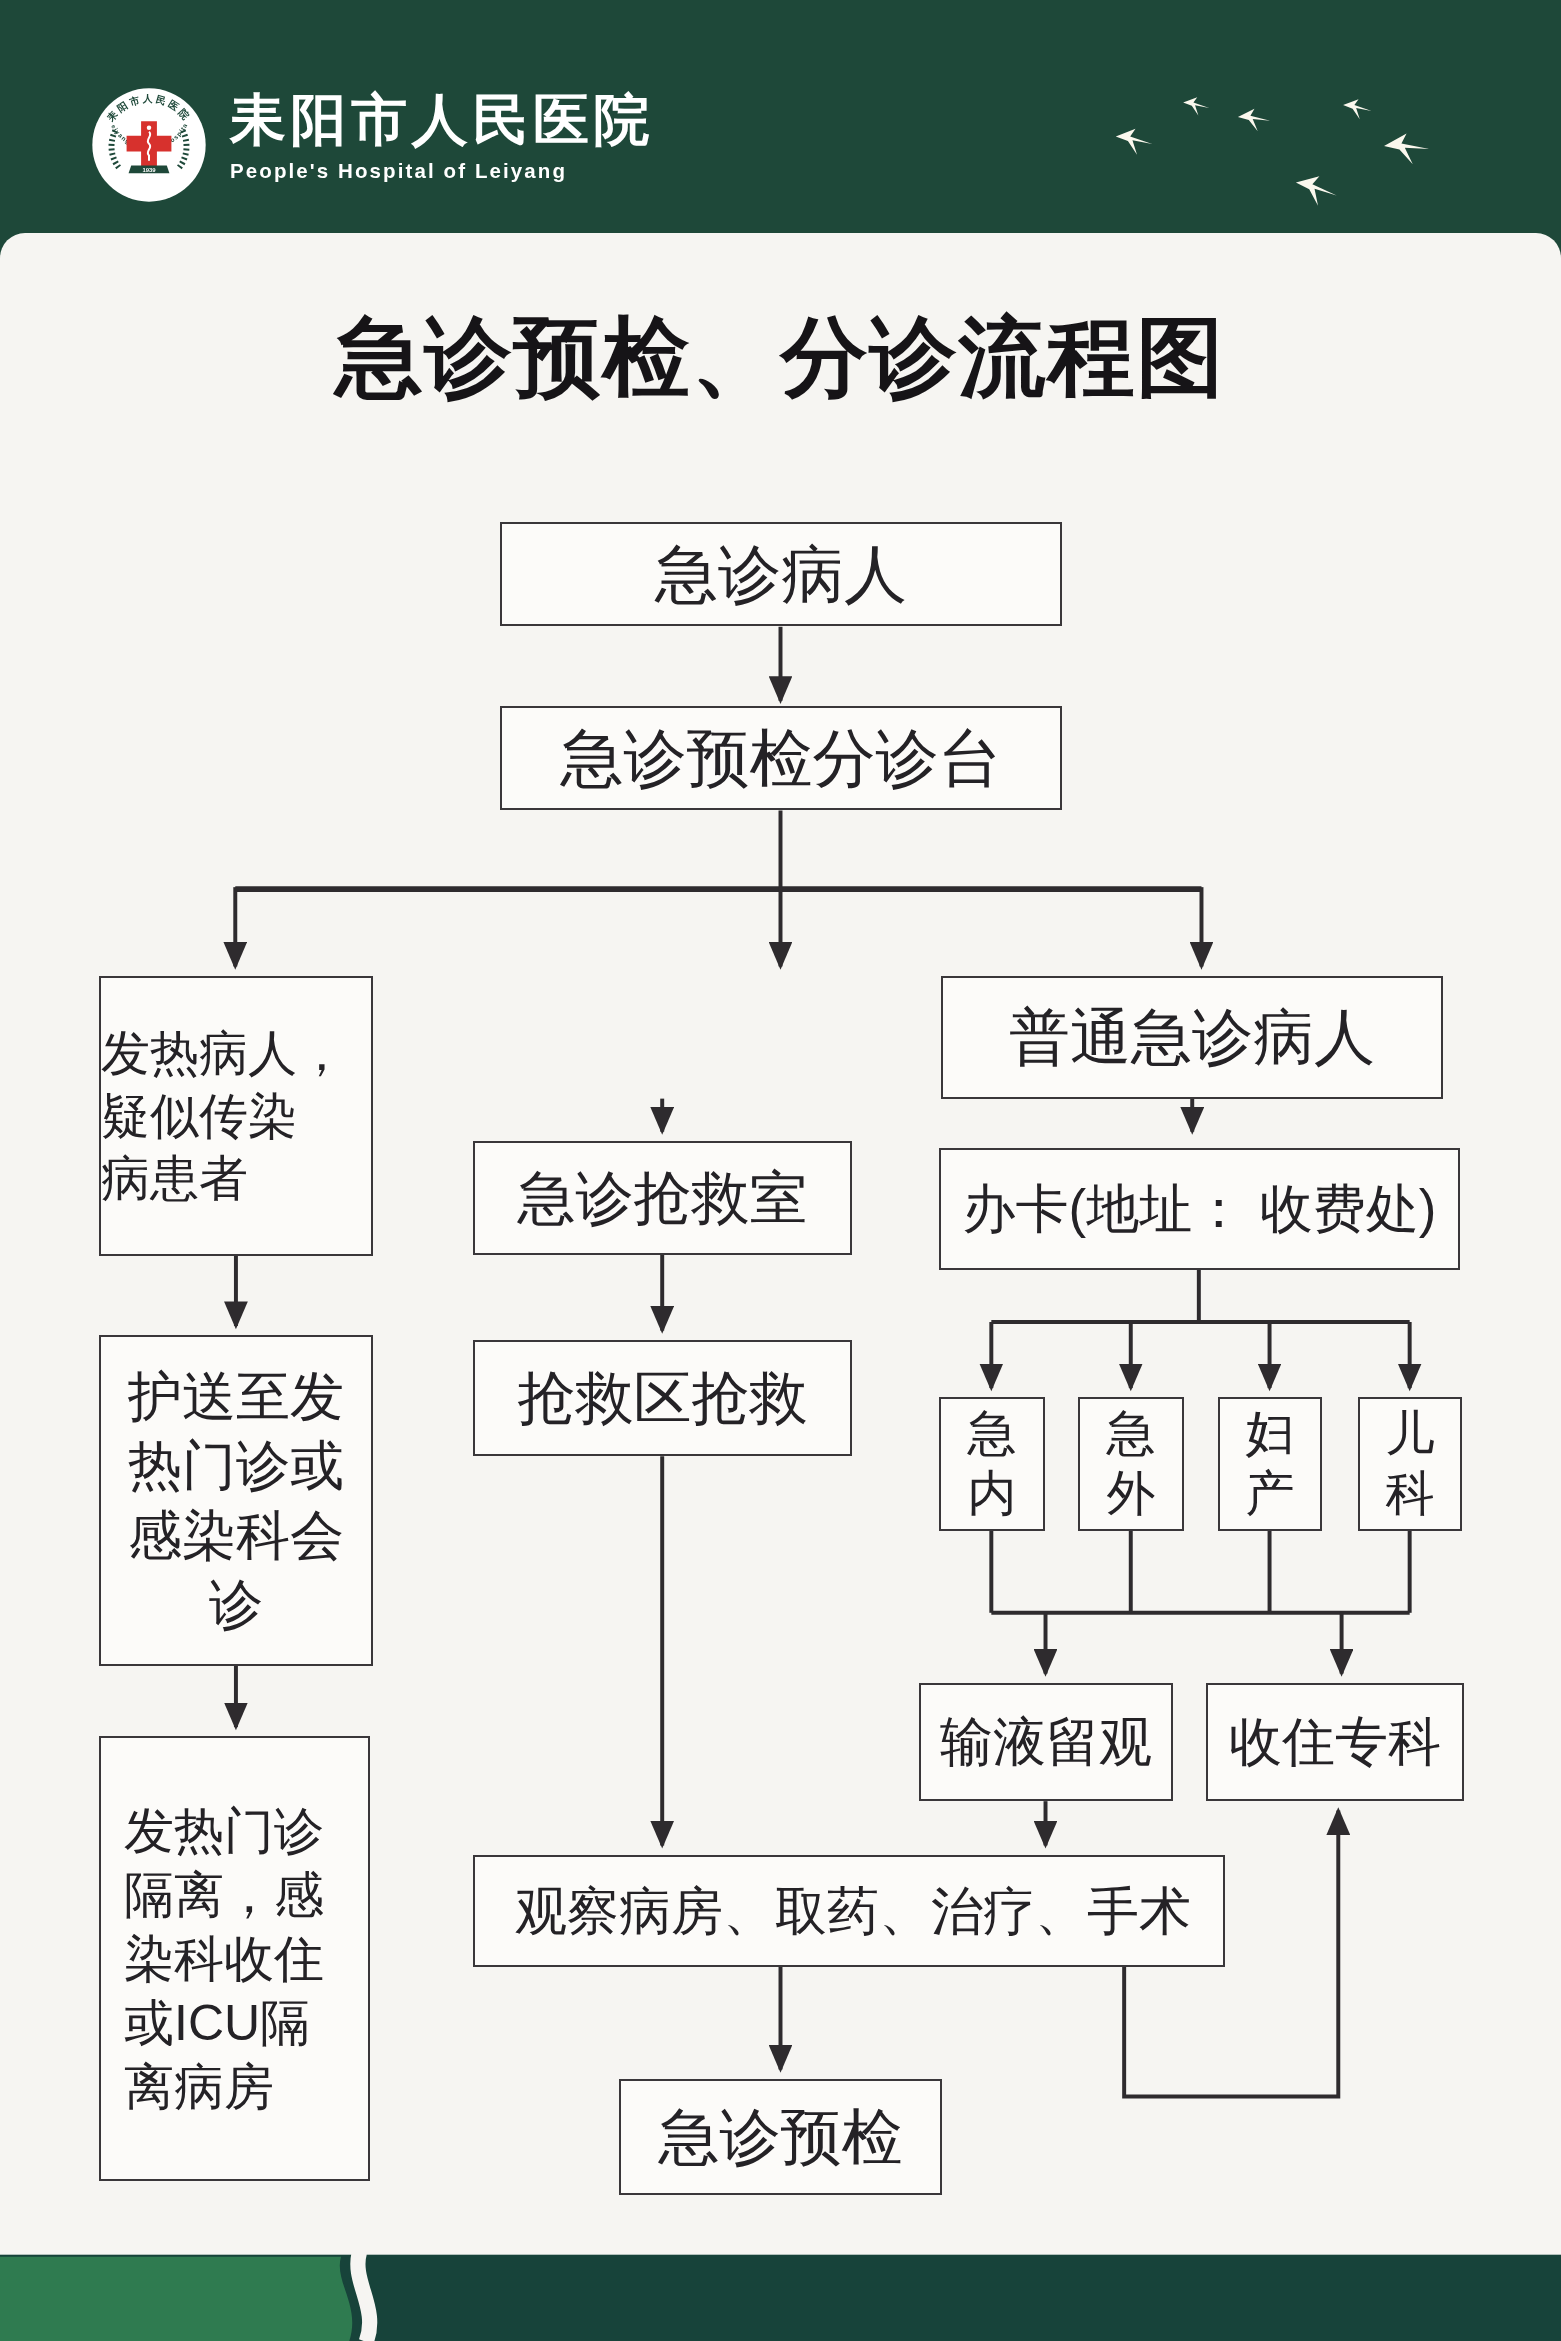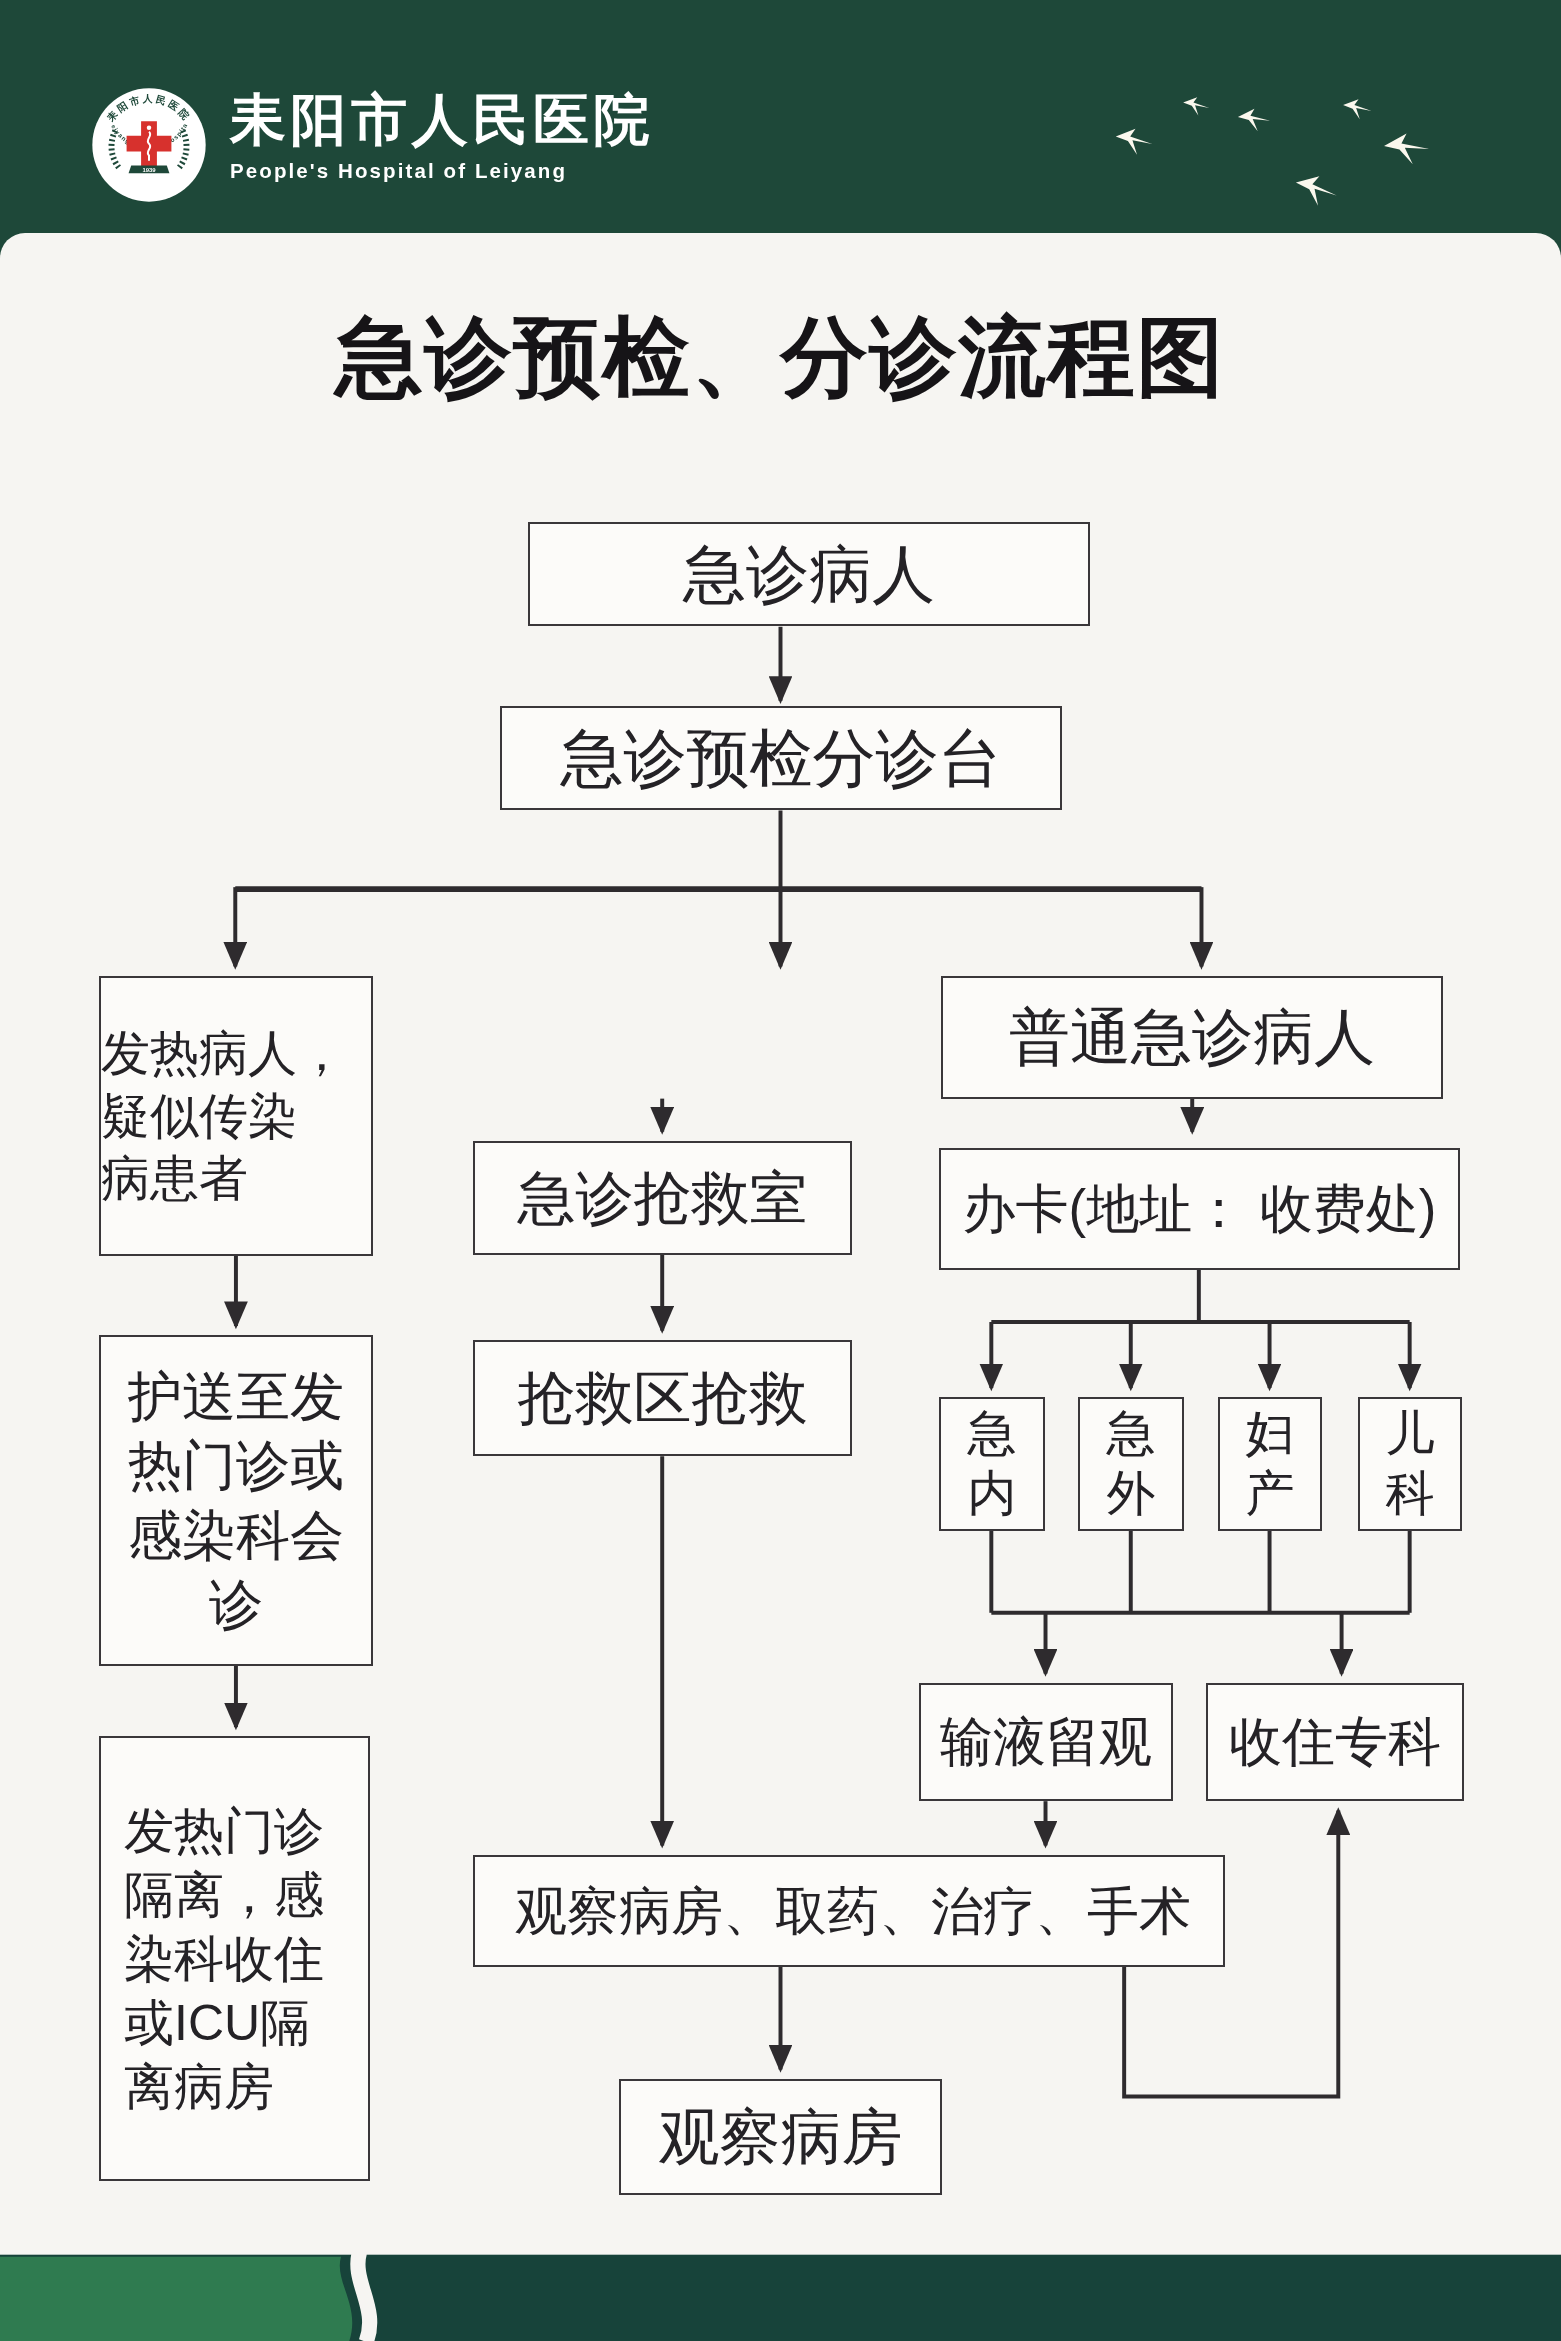--- a/index.html
+++ b/index.html
@@ -17,21 +17,21 @@
   
   .title{position:absolute;left:0;top:299px;width:1561px;text-align:center;
          font-size:87px;font-weight:900;letter-spacing:2px;color:#161417;}
   
   .connectors{position:absolute;left:0;top:0;width:1561px;height:2342px;}
   
   .box{position:absolute;box-sizing:border-box;background:#fcfbf9;border:2.6px solid #3a373a;
        display:flex;align-items:center;justify-content:center;text-align:center;
        color:#242226;white-space:pre-line;line-height:1.28;font-weight:500;}
   .box.left-align{justify-content:flex-start;text-align:left;}
-  #box-a {left:500px; top:522px;  width:562px; height:104px; font-size:63px;margin-left:28px;}
+  #box-a {left:500px; top:522px;  width:562px; height:104px; font-size:63px;}
   #box-b {left:500px; top:706px; width:562px; height:104px; font-size:63px;}
   #box-l1{left:99px; top:976px; width:274px; height:280px; font-size:49px; }
   #box-m1{left:473px; top:976px; width:379px; height:123px; font-size:61px;}
   #box-r1{left:941px;top:976px; width:502px; height:123px; font-size:61px;}
   #box-m2{left:473px; top:1141px; width:379px; height:114px; font-size:58px;}
   #box-r2{left:939px;top:1141px; width:521px; height:122px; font-size:53px;margin-top:7px;}
   #box-l2{left:99px; top:1335px; width:274px; height:331px; font-size:54px;}
   #box-m3{left:473px; top:1340px; width:379px; height:116px; font-size:58px;}
   #box-s1{left:939px;top:1397px; width:106px; height:134px; font-size:49px; line-height:1.22;}
   #box-s2{left:1078px;top:1397px; width:106px; height:134px; font-size:49px; line-height:1.22;}
@@ -158,21 +158,21 @@
   <div class="box" id="box-s4">儿
 科</div>
   <div class="box" id="box-t1">输液留观</div>
   <div class="box" id="box-t2">收住专科</div>
   <div class="box left-align" id="box-l3">发热门诊
 隔离，感
 染科收住
 或ICU隔
 离病房</div>
   <div class="box" id="box-o">观察病房、取药、治疗、手术</div>
-  <div class="box" id="box-p">观察病房</div>
+  <div class="box" id="box-p">急诊预检</div>
 
   <svg class="footer" viewBox="0 0 2362 136">
     <rect x="0" y="4" width="2362" height="132" fill="#17433a"></rect>
     <path d="M0,7 L516,7 C505,45 547,82 528,136 L0,136 Z" fill="#2f7b50"></path>
     <path d="M544,0 C531,45 574,84 554,136" fill="none" stroke="#f6f5f2" stroke-width="23"></path>
   </svg>
 
 </div>
 
 

